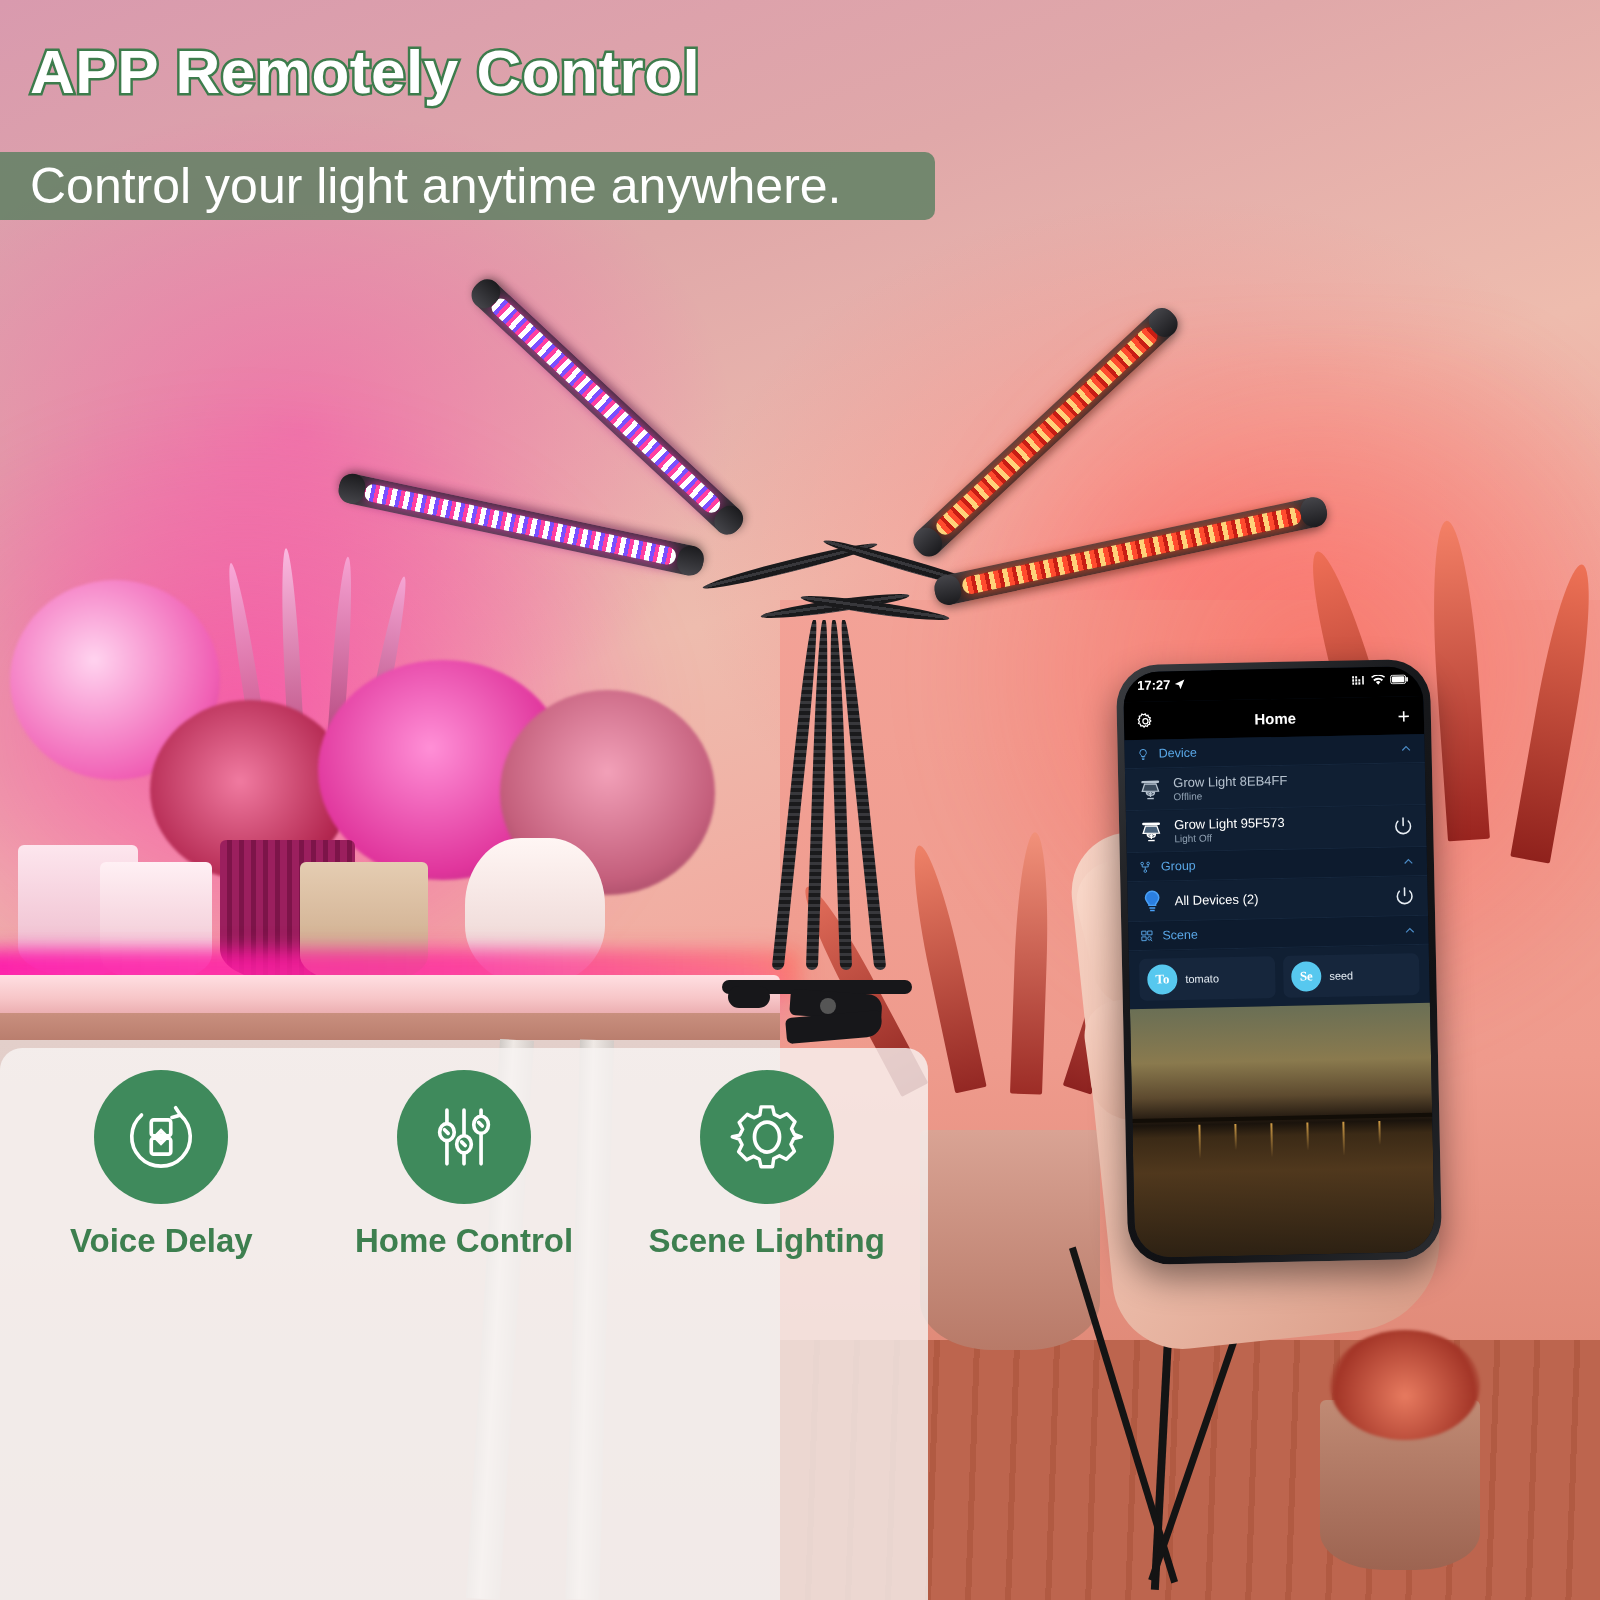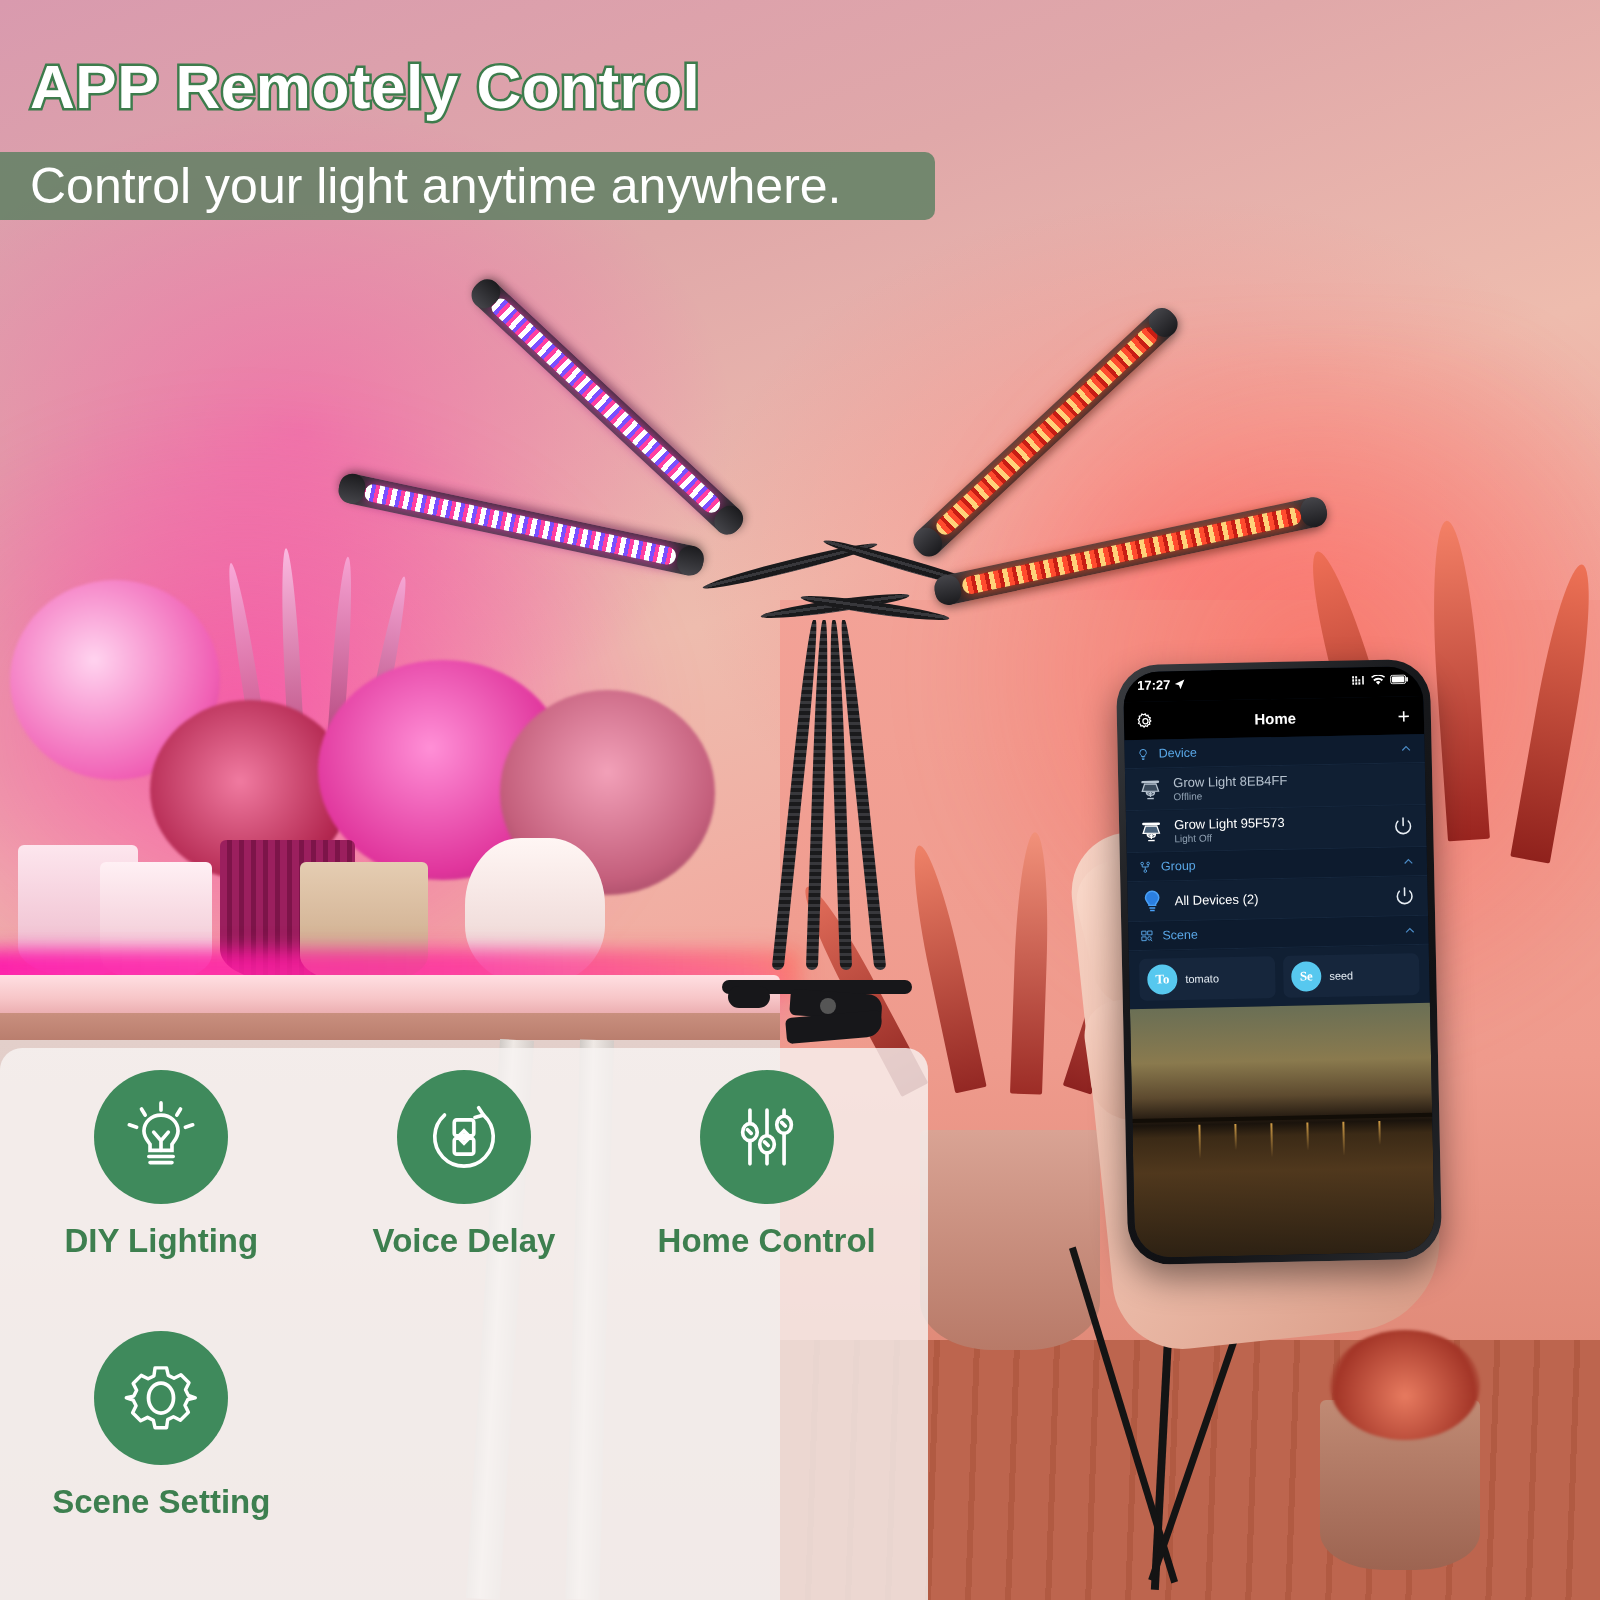--- a/index.html
+++ b/index.html
@@ -96,21 +96,21 @@
   .bar-cap {
     position:absolute; top:0; width:26px; height:30px; border-radius:13px;
     background:linear-gradient(180deg,#45454a,#1b1b1e);
   }
   .clamp-plate {
     position:absolute; background:#17171a; border-radius:8px;
   }
 
   
   .title {
-    position:absolute; left:30px; top:51px;
+    position:absolute; left:30px; top:36px;
     font-size:62px; font-weight:bold; color:#ffffff;
     letter-spacing:.5px;
     -webkit-text-stroke:5px #3d7c4c;
     paint-order:stroke fill;
     white-space:nowrap;
   }
   .subbar {
     position:absolute; left:0; top:152px; width:935px; height:68px;
     background:rgba(88,126,95,.80);
     border-radius:0 10px 10px 0;
@@ -328,31 +328,20 @@
               border-radius:36px 30px 34px 40px;transform:rotate(-8deg);"></div>
 </div>
 
 <div class="title">APP Remotely Control</div>
 <div class="subbar">
   <span>Control your light anytime anywhere.</span>
 </div>
 
 <div class="panel">
 
-  <div class="feat">
-    <div class="feat-circle">
-      <svg width="78" height="78" viewBox="0 0 64 64" fill="none" stroke="#fff" stroke-width="3" stroke-linecap="round">
-        <path d="M32 14c-8 0-14 6-14 13 0 5 3 8 5 11v5h18v-5c2-3 5-6 5-11 0-7-6-13-14-13z"></path>
-        <path d="M26 28l6 7 6-7M32 35v8"></path>
-        <path d="M22 48h20M23 53h18"></path>
-        <path d="M32 4v6M16 9l3 5M48 9l-3 5M6 22l6 2M58 22l-6 2"></path>
-      </svg>
-    </div>
-    <div class="feat-label">DIY Lighting</div>
-  </div>
 
 
   <div class="feat">
     <div class="feat-circle">
       <svg width="78" height="78" viewBox="0 0 64 64" fill="none" stroke="#fff" stroke-width="3" stroke-linecap="round">
         <path d="M48 14a24 24 0 1 1-32 0"></path>
         <path d="M44 8l4 6-7 2"></path>
         <rect x="24" y="18" width="16" height="13" rx="2"></rect>
         <rect x="24" y="33" width="16" height="13" rx="2"></rect>
         <path d="M28 31l4-4 4 4M28 33l4 4 4-4"></path>
@@ -374,21 +363,21 @@
     <div class="feat-label">Home Control</div>
   </div>
 
   <div class="feat">
     <div class="feat-circle">
       <svg width="80" height="80" viewBox="0 0 64 64" fill="none" stroke="#fff" stroke-width="3" stroke-linejoin="round">
         <path d="M27 6h10l1.5 6.5 5 2.5 6-3 7 7-3 6 2.5 5L62 32v0l-6.5 1.5-2.5 5 3 6-7 7-6-3-5 2.5L37 58H27l-1.5-6.5-5-2.5-6 3-7-7 3-6-2.5-5L2 32l6.5-1.5 2.5-5-3-6 7-7 6 3 5-2.5z" transform="scale(.92) translate(2.6 2.6)"></path>
         <ellipse cx="32" cy="32" rx="10" ry="12"></ellipse>
       </svg>
     </div>
-    <div class="feat-label">Scene Setting</div>
+    <div class="feat-label">Scene Lighting</div>
   </div>
 
 
 </div>
 
 <div class="phone">
   <div class="screen">
     <div class="screen-inner">
 
       <div class="notch"></div>

